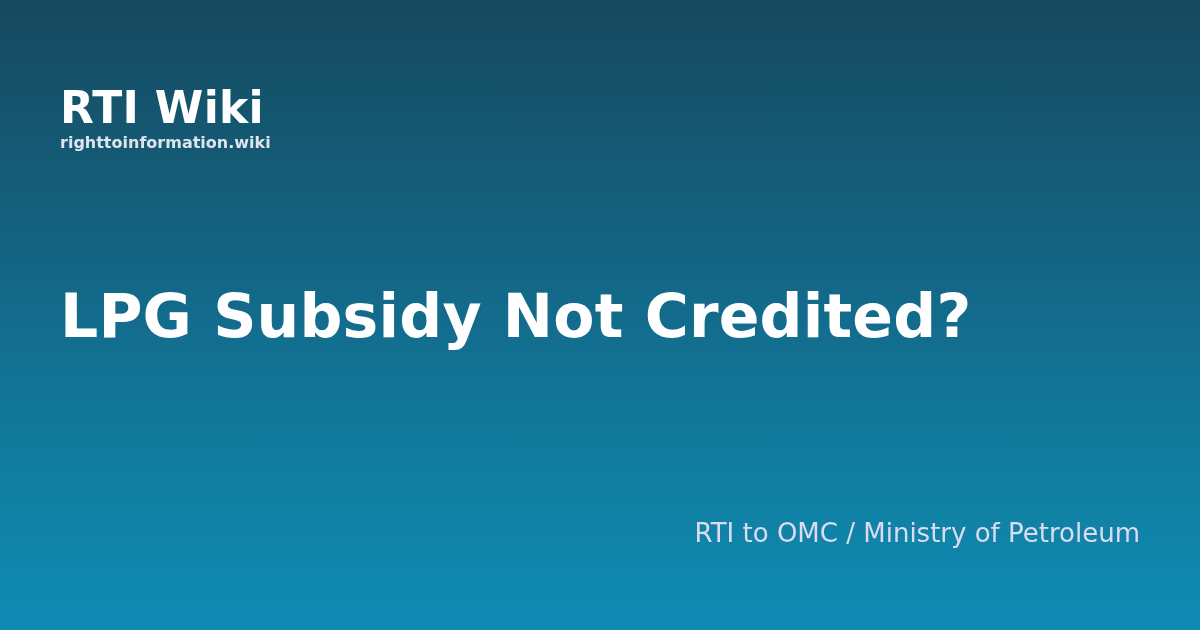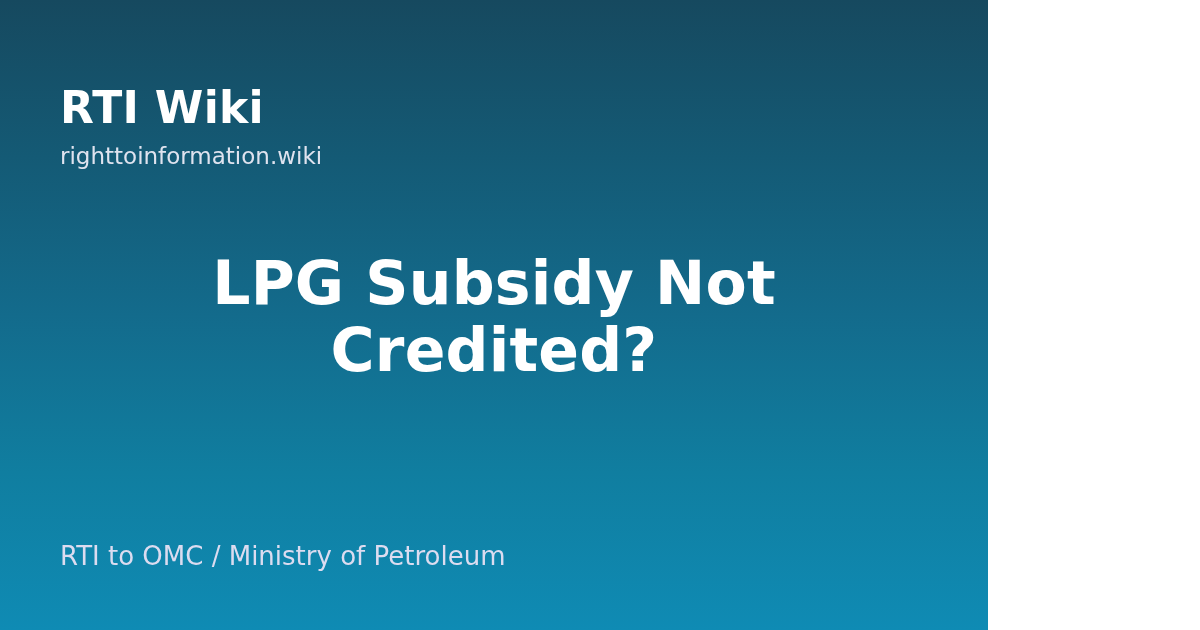--- a/index.html
+++ b/index.html
@@ -8,21 +8,21 @@
   }
   body {
     width: 1200px;
     height: 630px;
     overflow: hidden;
     font-family: "DejaVu Sans", sans-serif;
   }
 
   .card {
     position: relative;
-    width: 988px;
+    width: 1200px;
     height: 630px;
     box-sizing: border-box;
     background: linear-gradient(180deg,
                 #16495f 0%,
                 #145a75 25%,
                 #136b8c 50%,
                 #107ea0 75%,
                 #0f8bb4 100%);
     display: flex;
     flex-direction: column;
@@ -39,23 +39,23 @@
   }
   .brand-name {
     font-size: 44px;
     font-weight: bold;
     line-height: 1.0;
     color: #ffffff;
     letter-spacing: 0.3px;
     white-space: nowrap;
   }
   .brand-domain {
-    margin-top: 14px;
-    font-size: 23px;
-    font-weight: normal;
+    margin-top: 4px;
+    font-size: 16px;
+    font-weight: bold;
     line-height: 1.1;
     color: #dfe3ef;
     white-space: nowrap;
   }
 
   
   .headline-wrap {
     position: absolute;
     left: 0;
     right: 0;
@@ -78,24 +78,23 @@
 
   
   .footer-wrap {
     position: absolute;
     left: 0;
     right: 0;
     top: 516px;
     height: 36px;
     display: flex;
     align-items: center;
-    justify-content: flex-start;
+    justify-content: flex-end;
     padding: 0 60px;
     box-sizing: border-box;
-    margin-top: 23px;
   }
   .footer-text {
     font-size: 26px;
     font-weight: normal;
     color: #dcdcf0;
     text-align: center;
     line-height: 1.2;
     white-space: nowrap;
   }
 </style>

